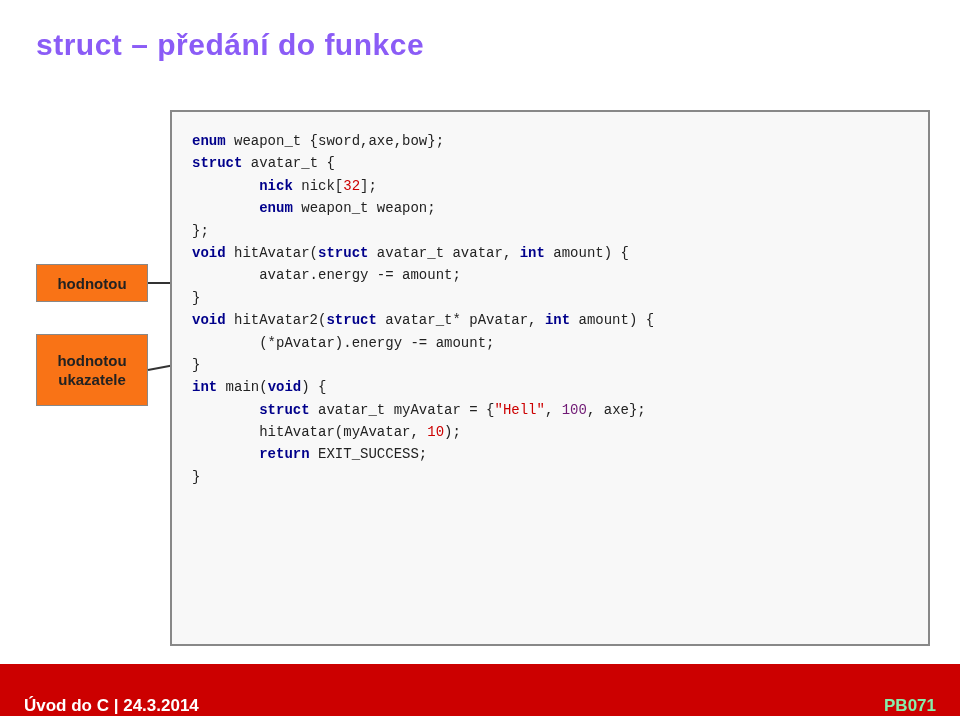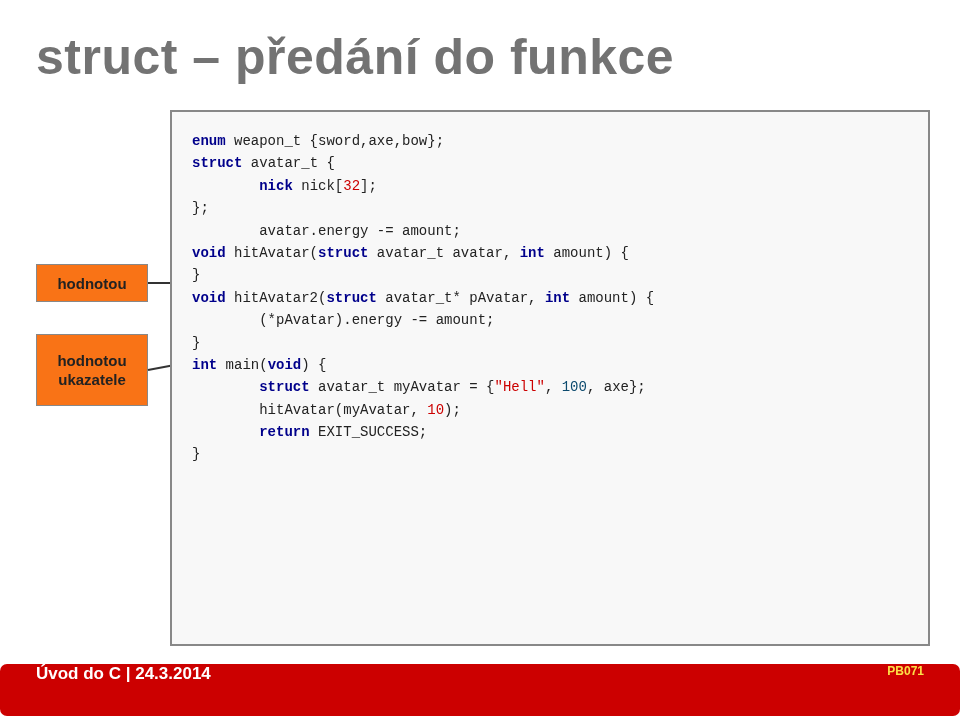--- a/index.html
+++ b/index.html
@@ -11,23 +11,23 @@
       font-family: Arial, Helvetica, sans-serif;
       overflow: hidden;
       position: relative;
     }
 
     
     .slide-title {
       position: absolute;
       top: 28px;
       left: 36px;
-      font-size: 50px;
+      font-size: 30px;
       font-weight: bold;
-      color: #737373;
+      color: #8b5cf6;
       letter-spacing: 0.5px;
     }
 
     
     .code-container {
       position: absolute;
       top: 110px;
       left: 170px;
       right: 30px;
       bottom: 70px;
@@ -70,35 +70,34 @@
 
     
     .footer {
       position: absolute;
       bottom: 0;
       left: 0;
       right: 0;
       height: 52px;
       background: #cc0000;
       display: flex;
-      align-items: flex-start;
+      align-items: flex-end;
       justify-content: space-between;
-      padding: 0 36px;
-      border-radius: 7px;
+      padding: 0 24px;
     }
 
     .footer-left {
       color: #ffffff;
       font-size: 17px;
       font-weight: bold;
     }
 
     .footer-right {
-      color: #fde047;
-      font-size: 12px;
+      color: #86efac;
+      font-size: 17px;
       font-weight: bold;
     }
 
     
     .arrows-svg {
       position: absolute;
       top: 0;
       left: 0;
       width: 960px;
       height: 716px;
@@ -137,30 +136,31 @@
       <path d="M0,0 L0,6 L8,3 z" fill="#333"></path>
     </marker>
   </defs>
 </svg>
 
 <div class="code-container">
   <div class="code-block" id="code-render">
       <span class="line"><span style="font-weight: bold; color: rgb(0, 0, 139);">enum</span><span> weapon_t {sword,axe,bow};</span></span>
       <span class="line"><span style="font-weight: bold; color: rgb(0, 0, 139);">struct</span><span> avatar_t {</span></span>
       <span class="line"><span>        </span><span style="font-weight: bold; color: rgb(0, 0, 139);">nick</span><span> nick[</span><span style="color: rgb(204, 0, 0);">32</span><span>];</span></span>
+      <span class="line"><span>        </span><span style="font-weight: bold; color: rgb(0, 0, 139);">enum</span><span> weapon_t weapon;</span></span>
       <span class="line"><span>};</span></span>
       <span class="line"><span></span></span>
+      <span class="line"><span style="font-weight: bold; color: rgb(0, 0, 139);">void</span><span> hitAvatar(</span><span style="font-weight: bold; color: rgb(0, 0, 139);">struct</span><span> avatar_t avatar, </span><span style="font-weight: bold; color: rgb(0, 0, 139);">int</span><span> amount) {</span></span>
       <span class="line"><span>        avatar.energy -= amount;</span></span>
-      <span class="line"><span style="font-weight: bold; color: rgb(0, 0, 139);">void</span><span> hitAvatar(</span><span style="font-weight: bold; color: rgb(0, 0, 139);">struct</span><span> avatar_t avatar, </span><span style="font-weight: bold; color: rgb(0, 0, 139);">int</span><span> amount) {</span></span>
       <span class="line"><span>}</span></span>
       <span class="line"><span style="font-weight: bold; color: rgb(0, 0, 139);">void</span><span> hitAvatar2(</span><span style="font-weight: bold; color: rgb(0, 0, 139);">struct</span><span> avatar_t* pAvatar, </span><span style="font-weight: bold; color: rgb(0, 0, 139);">int</span><span> amount) {</span></span>
       <span class="line"><span>        (*pAvatar).energy -= amount;</span></span>
       <span class="line"><span>}</span></span>
       <span class="line"><span style="font-weight: bold; color: rgb(0, 0, 139);">int</span><span> main(</span><span style="font-weight: bold; color: rgb(0, 0, 139);">void</span><span>) {</span></span>
-      <span class="line"><span>        </span><span style="font-weight: bold; color: rgb(0, 0, 139);">struct</span><span> avatar_t myAvatar = {</span><span style="color: rgb(204, 0, 0);">"Hell"</span><span>, </span><span style="color: #0c4a6e;">100</span><span>, axe};</span></span>
+      <span class="line"><span>        </span><span style="font-weight: bold; color: rgb(0, 0, 139);">struct</span><span> avatar_t myAvatar = {</span><span style="color: rgb(204, 0, 0);">"Hell"</span><span>, </span><span style="color: #701a75;">100</span><span>, axe};</span></span>
       <span class="line"><span>        hitAvatar(myAvatar, </span><span style="color: rgb(204, 0, 0);">10</span><span>);</span></span>
       <span class="line"><span></span></span>
       <span class="line"><span>        </span><span style="font-weight: bold; color: rgb(0, 0, 139);">return</span><span> EXIT_SUCCESS;</span></span>
       <span class="line"><span>}</span></span>
     </div>
 </div>
 
 <div class="footer">
   <span class="footer-left">Úvod do C | 24.3.2014</span>
   <span class="footer-right">PB071</span>

